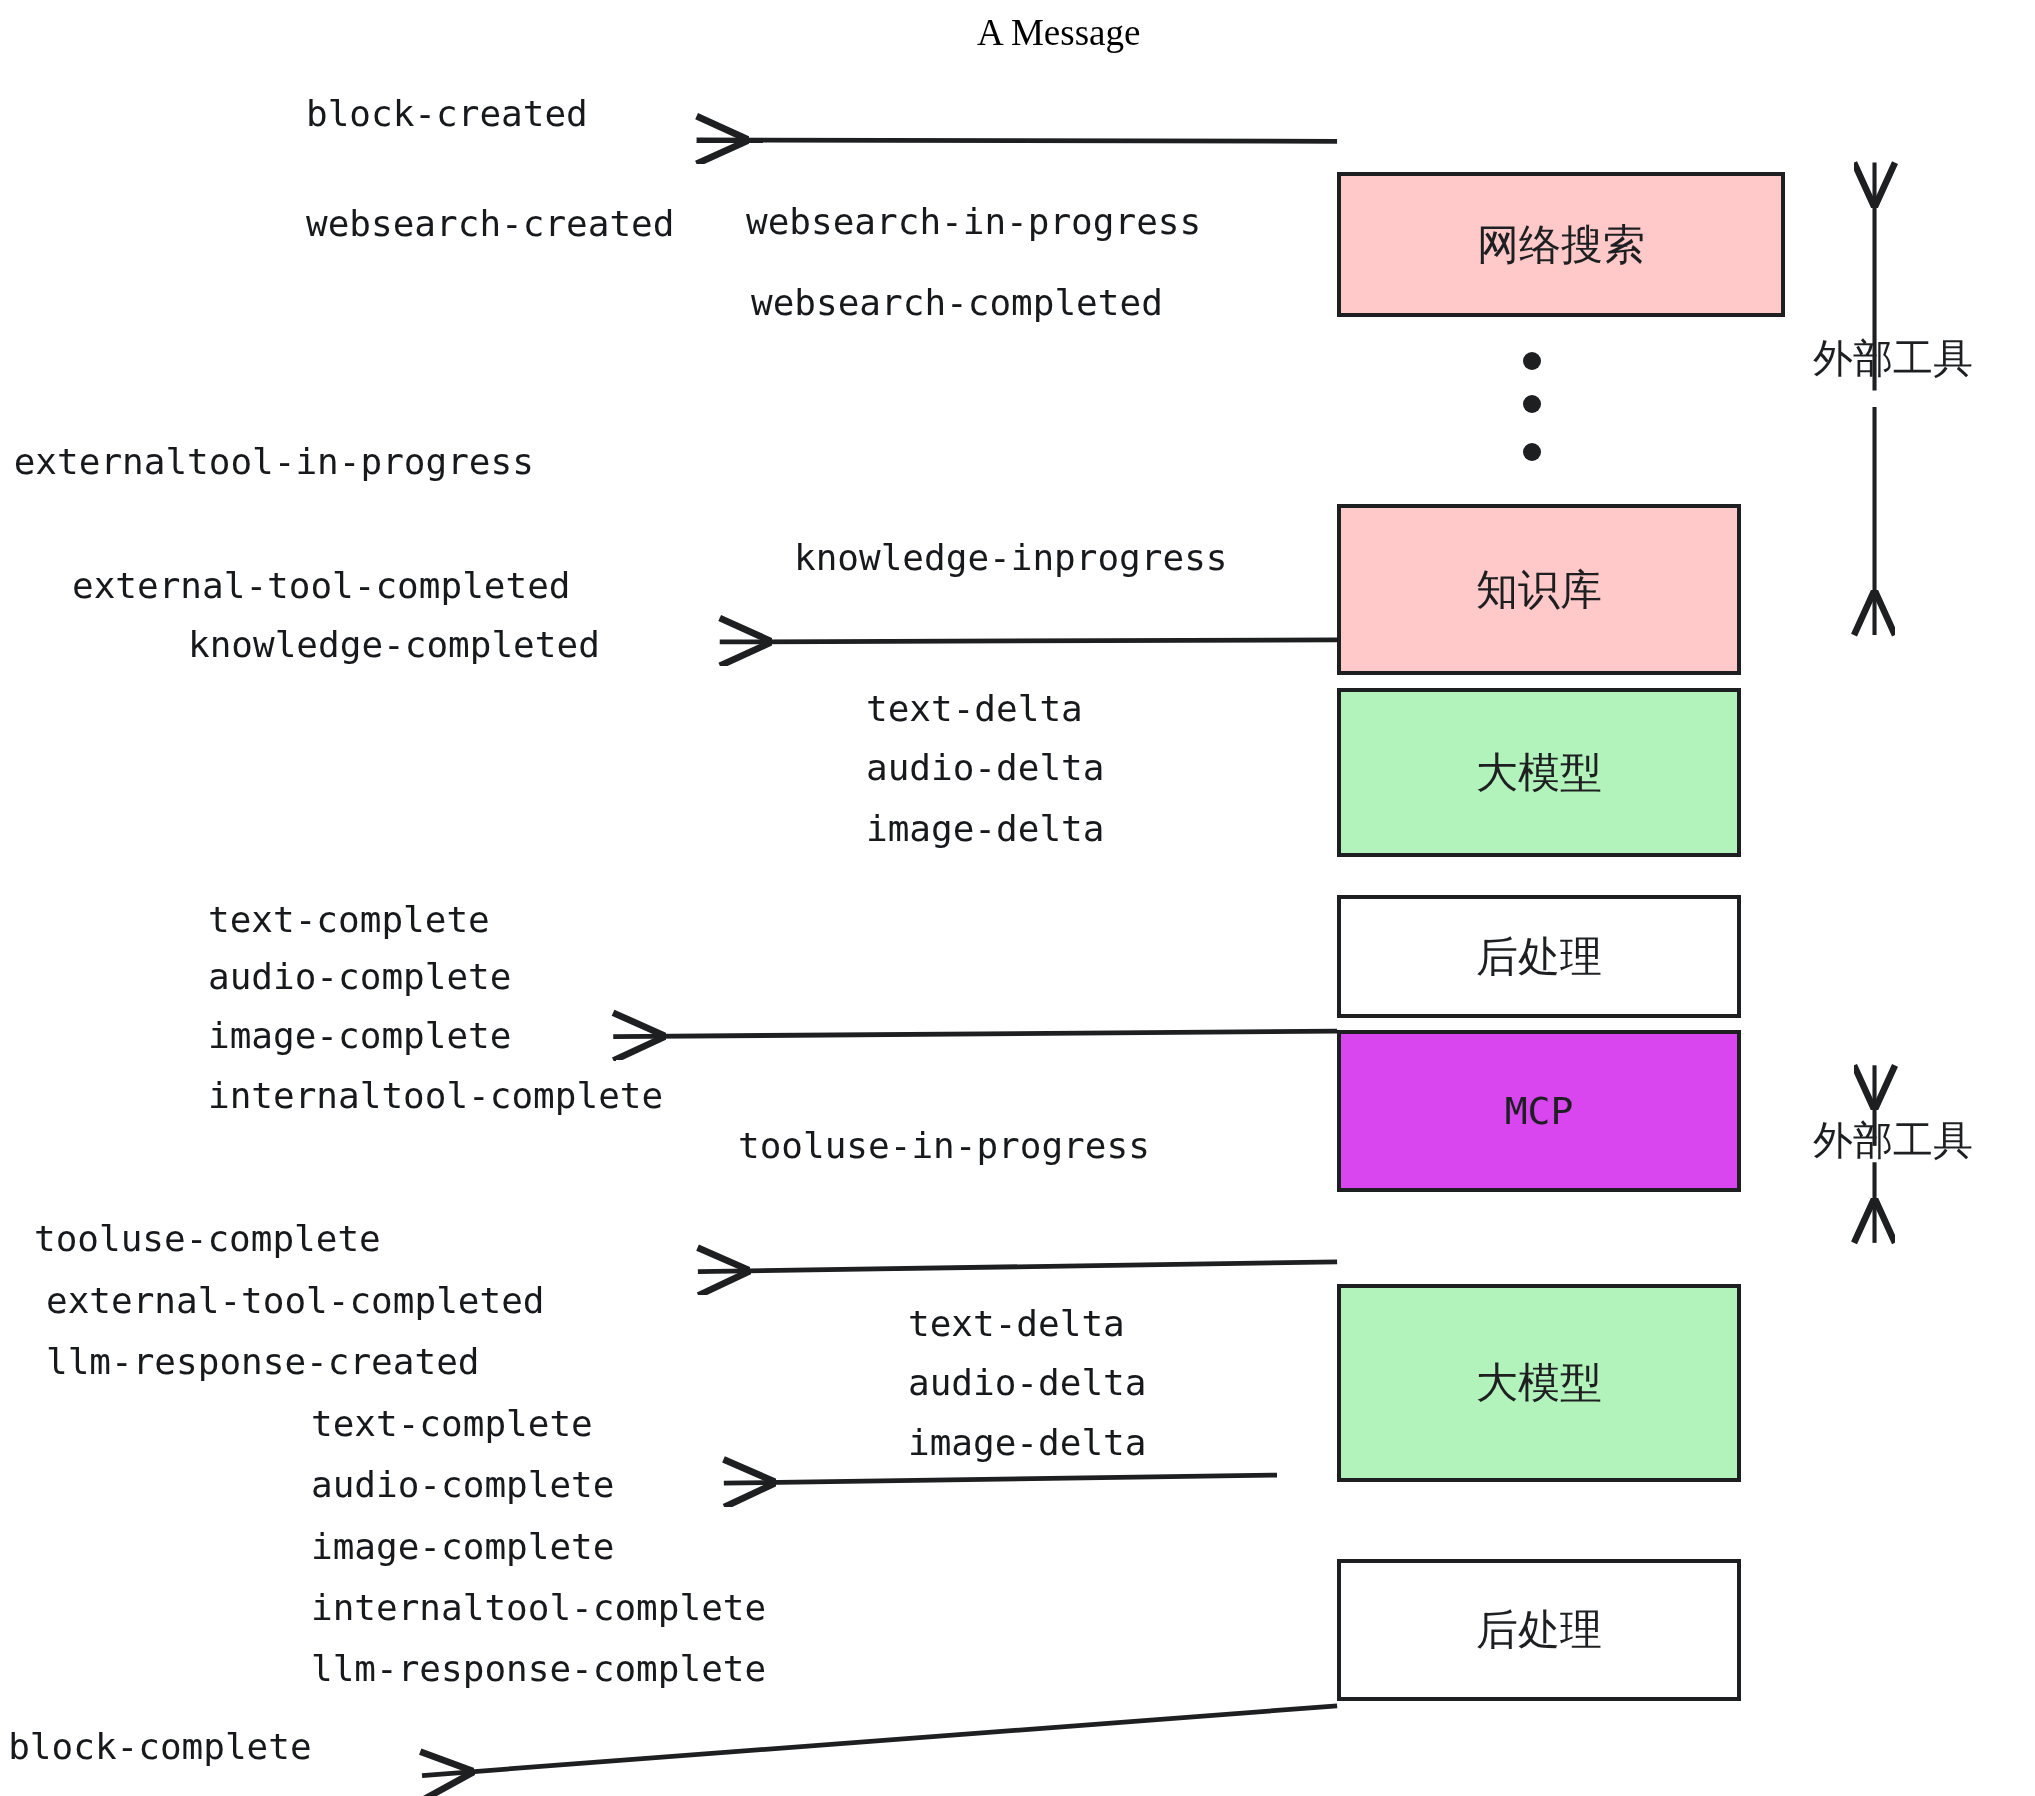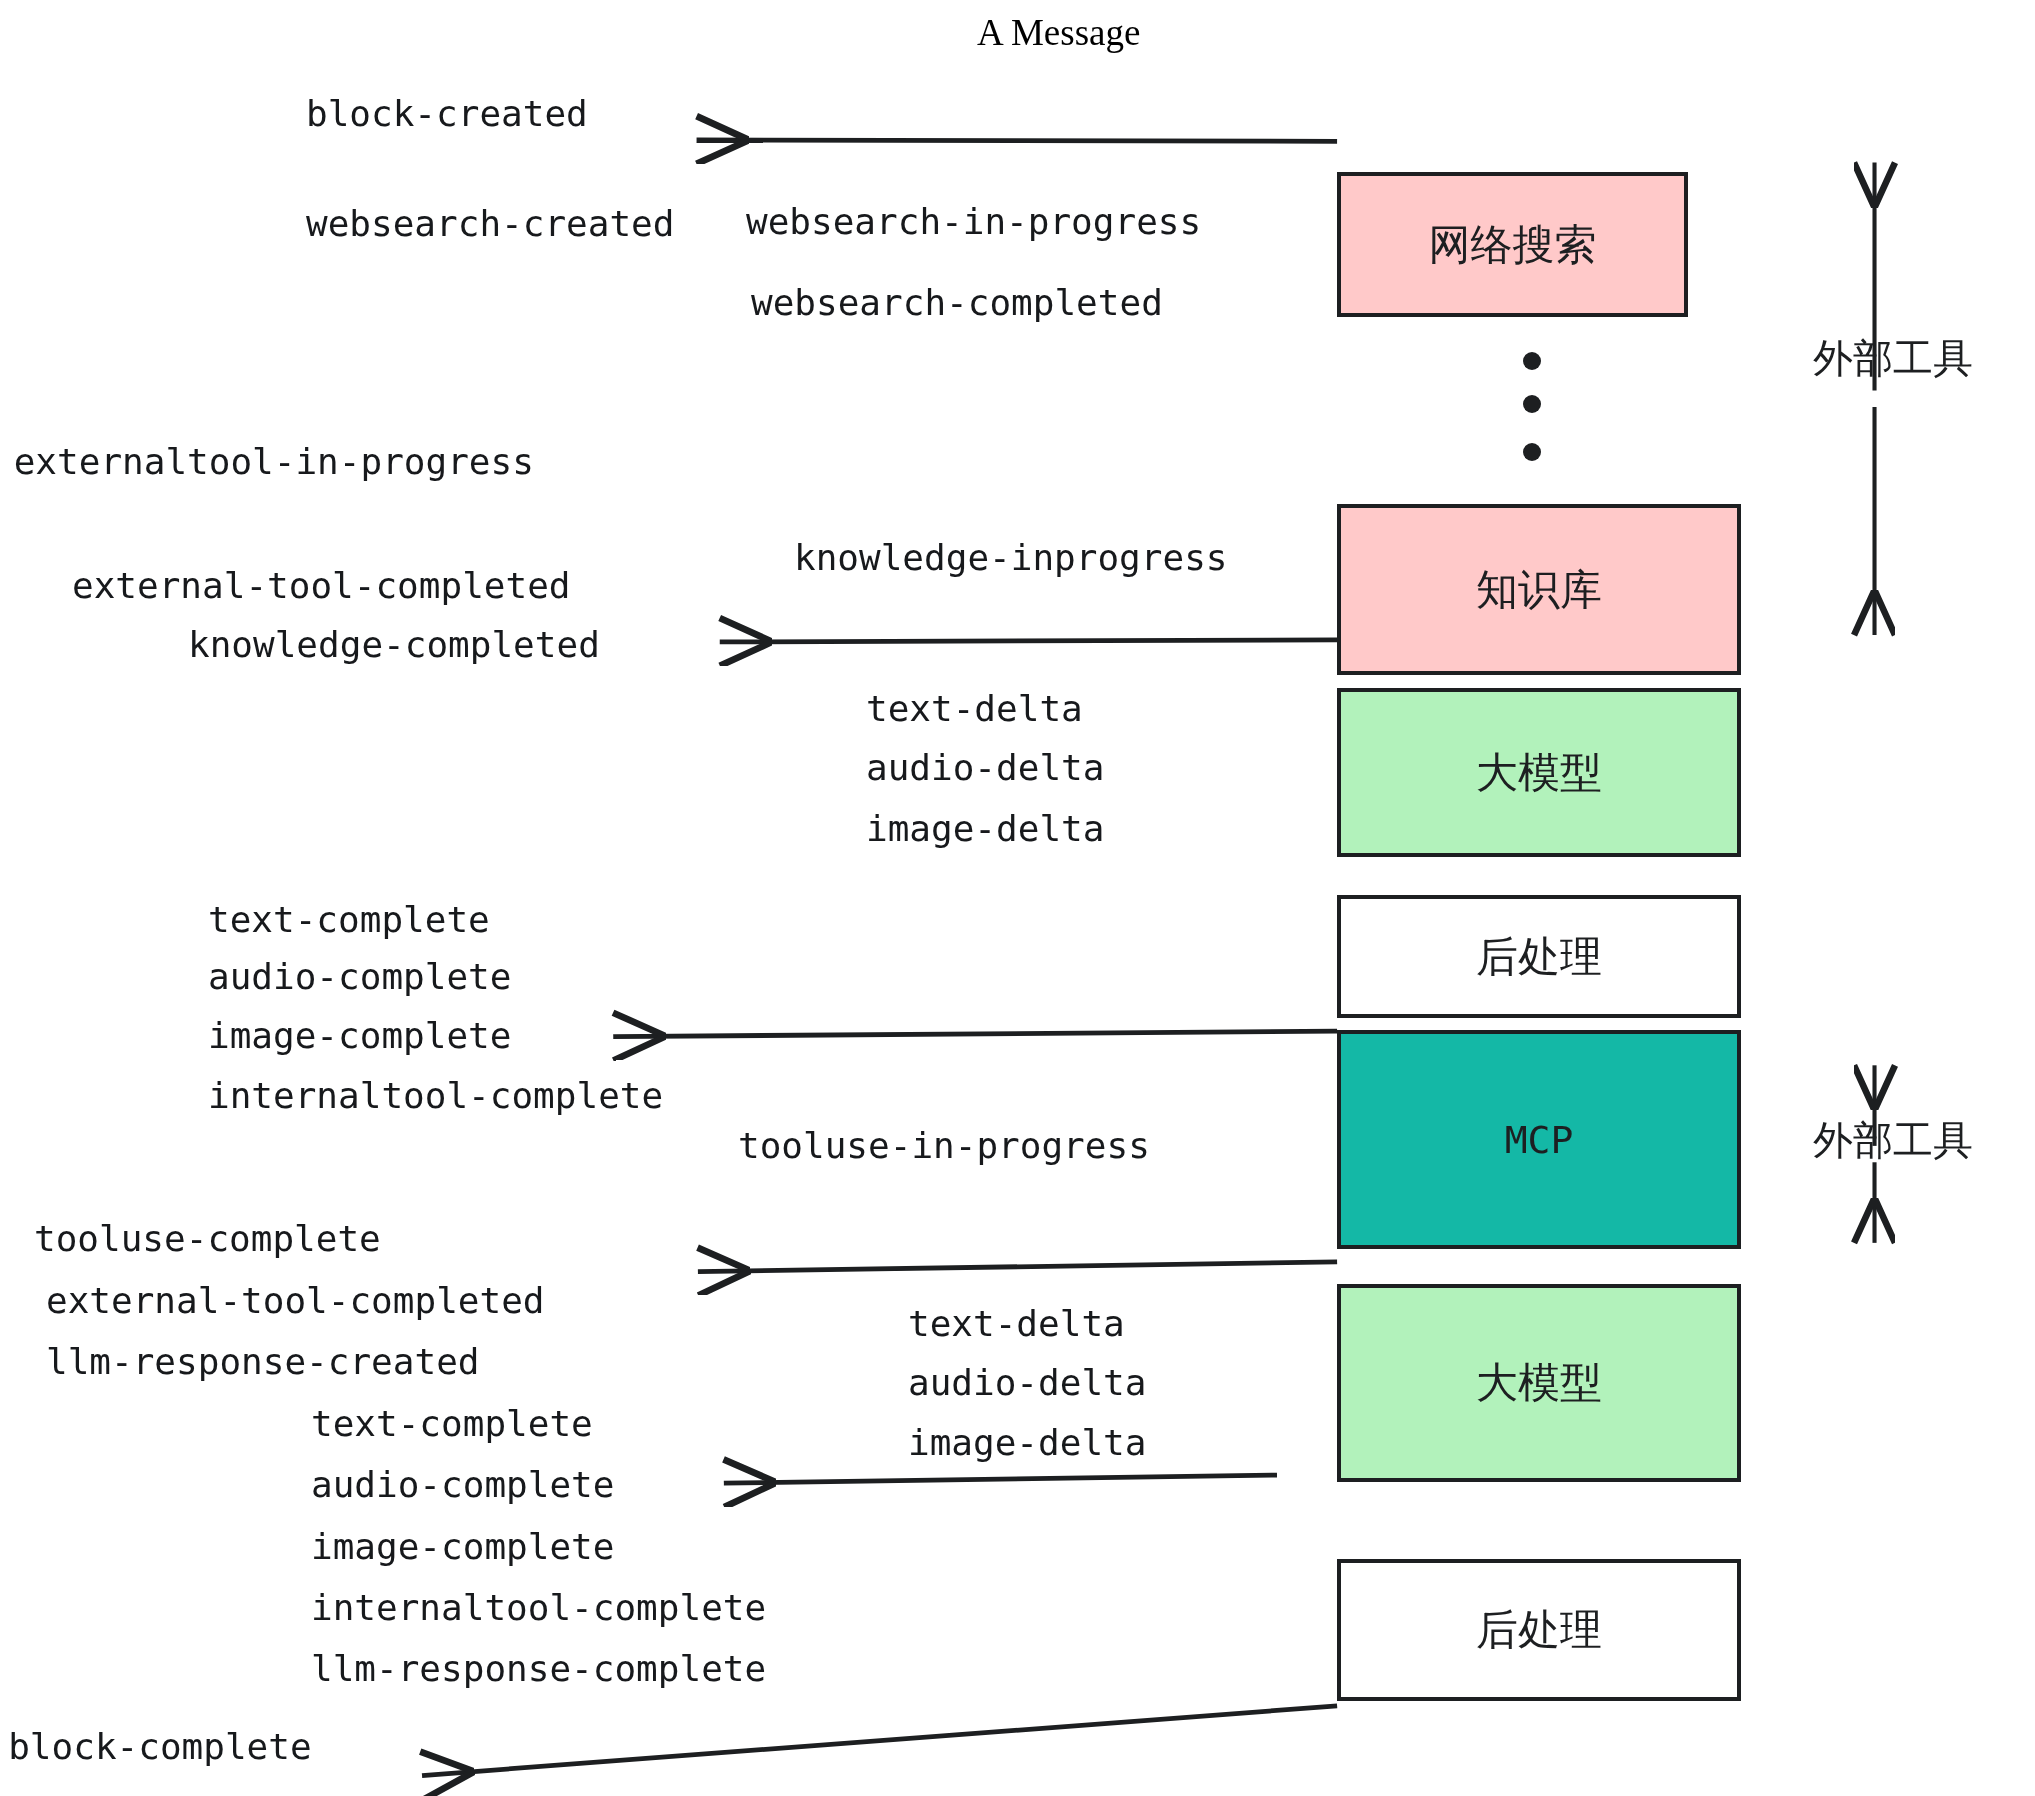--- a/index.html
+++ b/index.html
@@ -49,33 +49,33 @@
           <line x1="2745" y1="596" x2="2745" y2="930" marker-end="url(#ahu)"></line>
         </g>
         <g>
           <line x1="2745" y1="1678" x2="2745" y2="1560" marker-end="url(#ahu)"></line>
           <line x1="2745" y1="1702" x2="2745" y2="1820" marker-end="url(#ahu)"></line>
         </g>
       </g>
   </svg>
 
   <div id="boxes-layer">
-      <div class="box" style="left: 1337px; top: 172px; width: 351px; height: 145px; background: rgb(255, 201, 201);">
+      <div class="box" style="left: 1337px; top: 172px; width: 448px; height: 145px; background: rgb(255, 201, 201);">
         <span class="cap">网络搜索</span>
       </div>
       <div class="box" style="left: 1337px; top: 504px; width: 404px; height: 171px; background: rgb(255, 201, 201);">
         <span class="cap">知识库</span>
       </div>
       <div class="box" style="left: 1337px; top: 688px; width: 404px; height: 169px; background: rgb(178, 242, 187);">
         <span class="cap">大模型</span>
       </div>
       <div class="box" style="left: 1337px; top: 895px; width: 404px; height: 123px; background: rgb(255, 255, 255);">
         <span class="cap">后处理</span>
       </div>
-      <div class="box" style="left: 1337px; top: 1030px; width: 404px; height: 219px; background: #14b8a6;">
+      <div class="box" style="left: 1337px; top: 1030px; width: 404px; height: 162px; background: #d946ef;">
         <span class="cap mono">MCP</span>
       </div>
       <div class="box" style="left: 1337px; top: 1284px; width: 404px; height: 198px; background: rgb(178, 242, 187);">
         <span class="cap">大模型</span>
       </div>
       <div class="box" style="left: 1337px; top: 1559px; width: 404px; height: 142px; background: rgb(255, 255, 255);">
         <span class="cap">后处理</span>
       </div>
     </div>
   <div id="events-layer">

